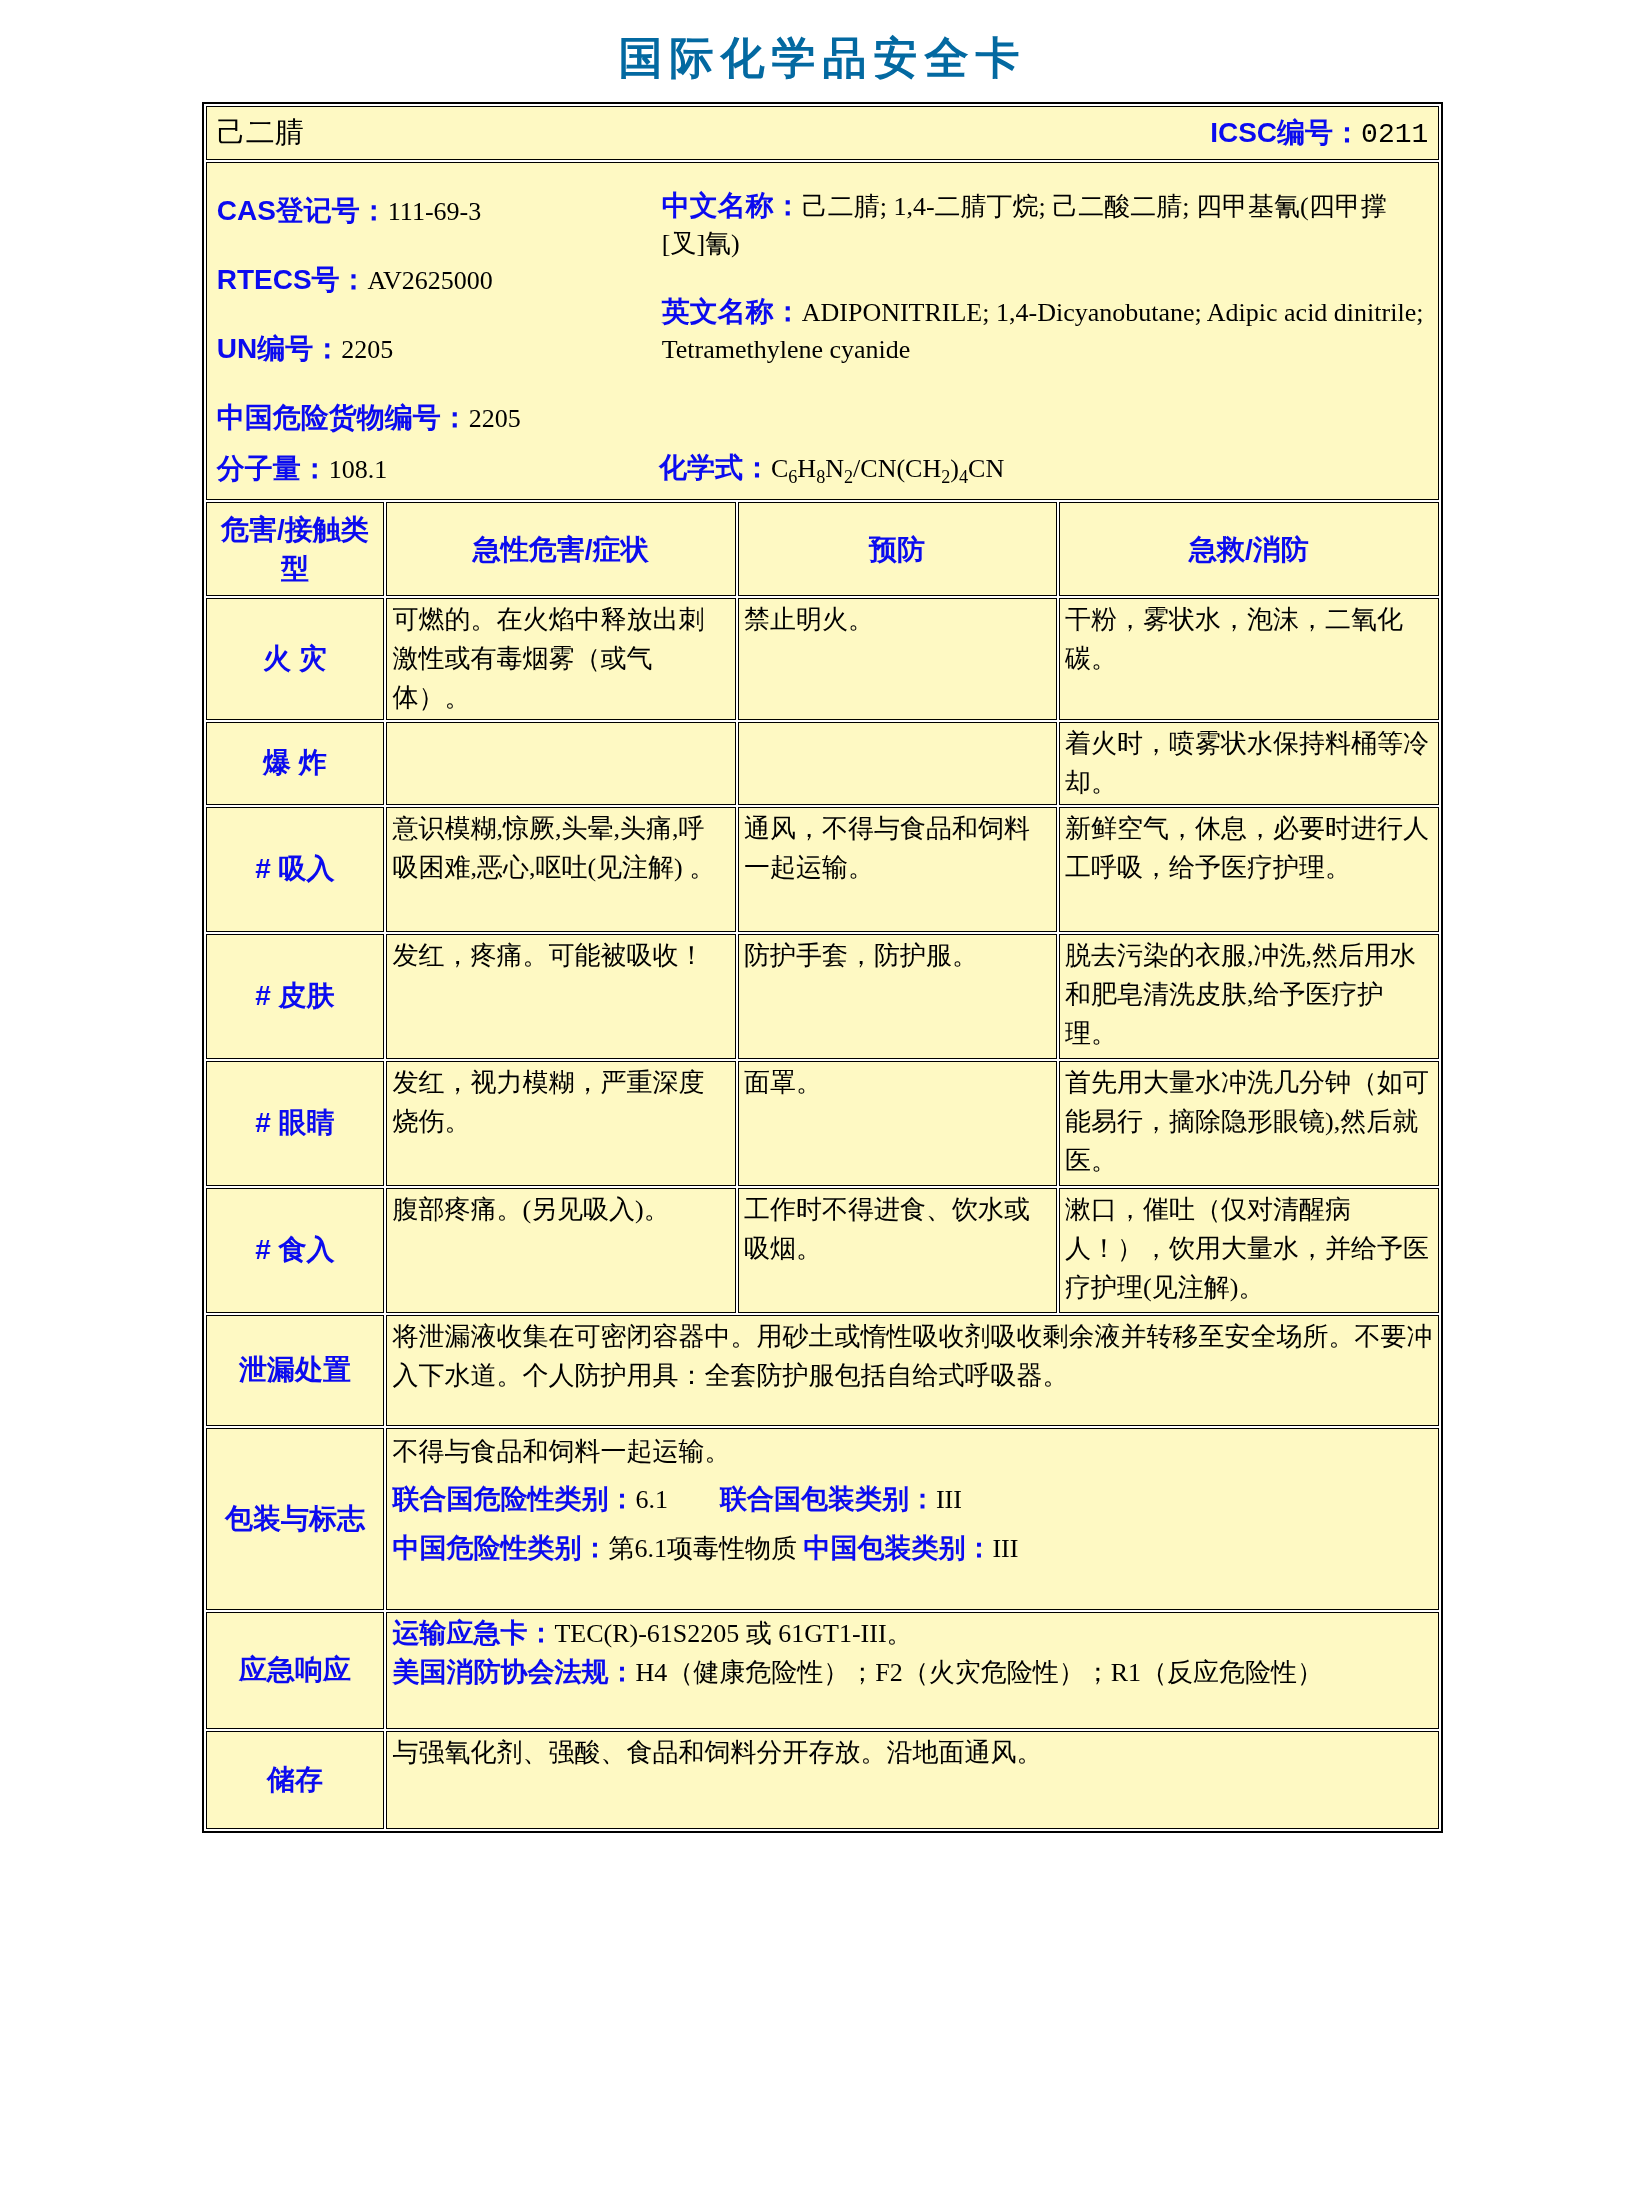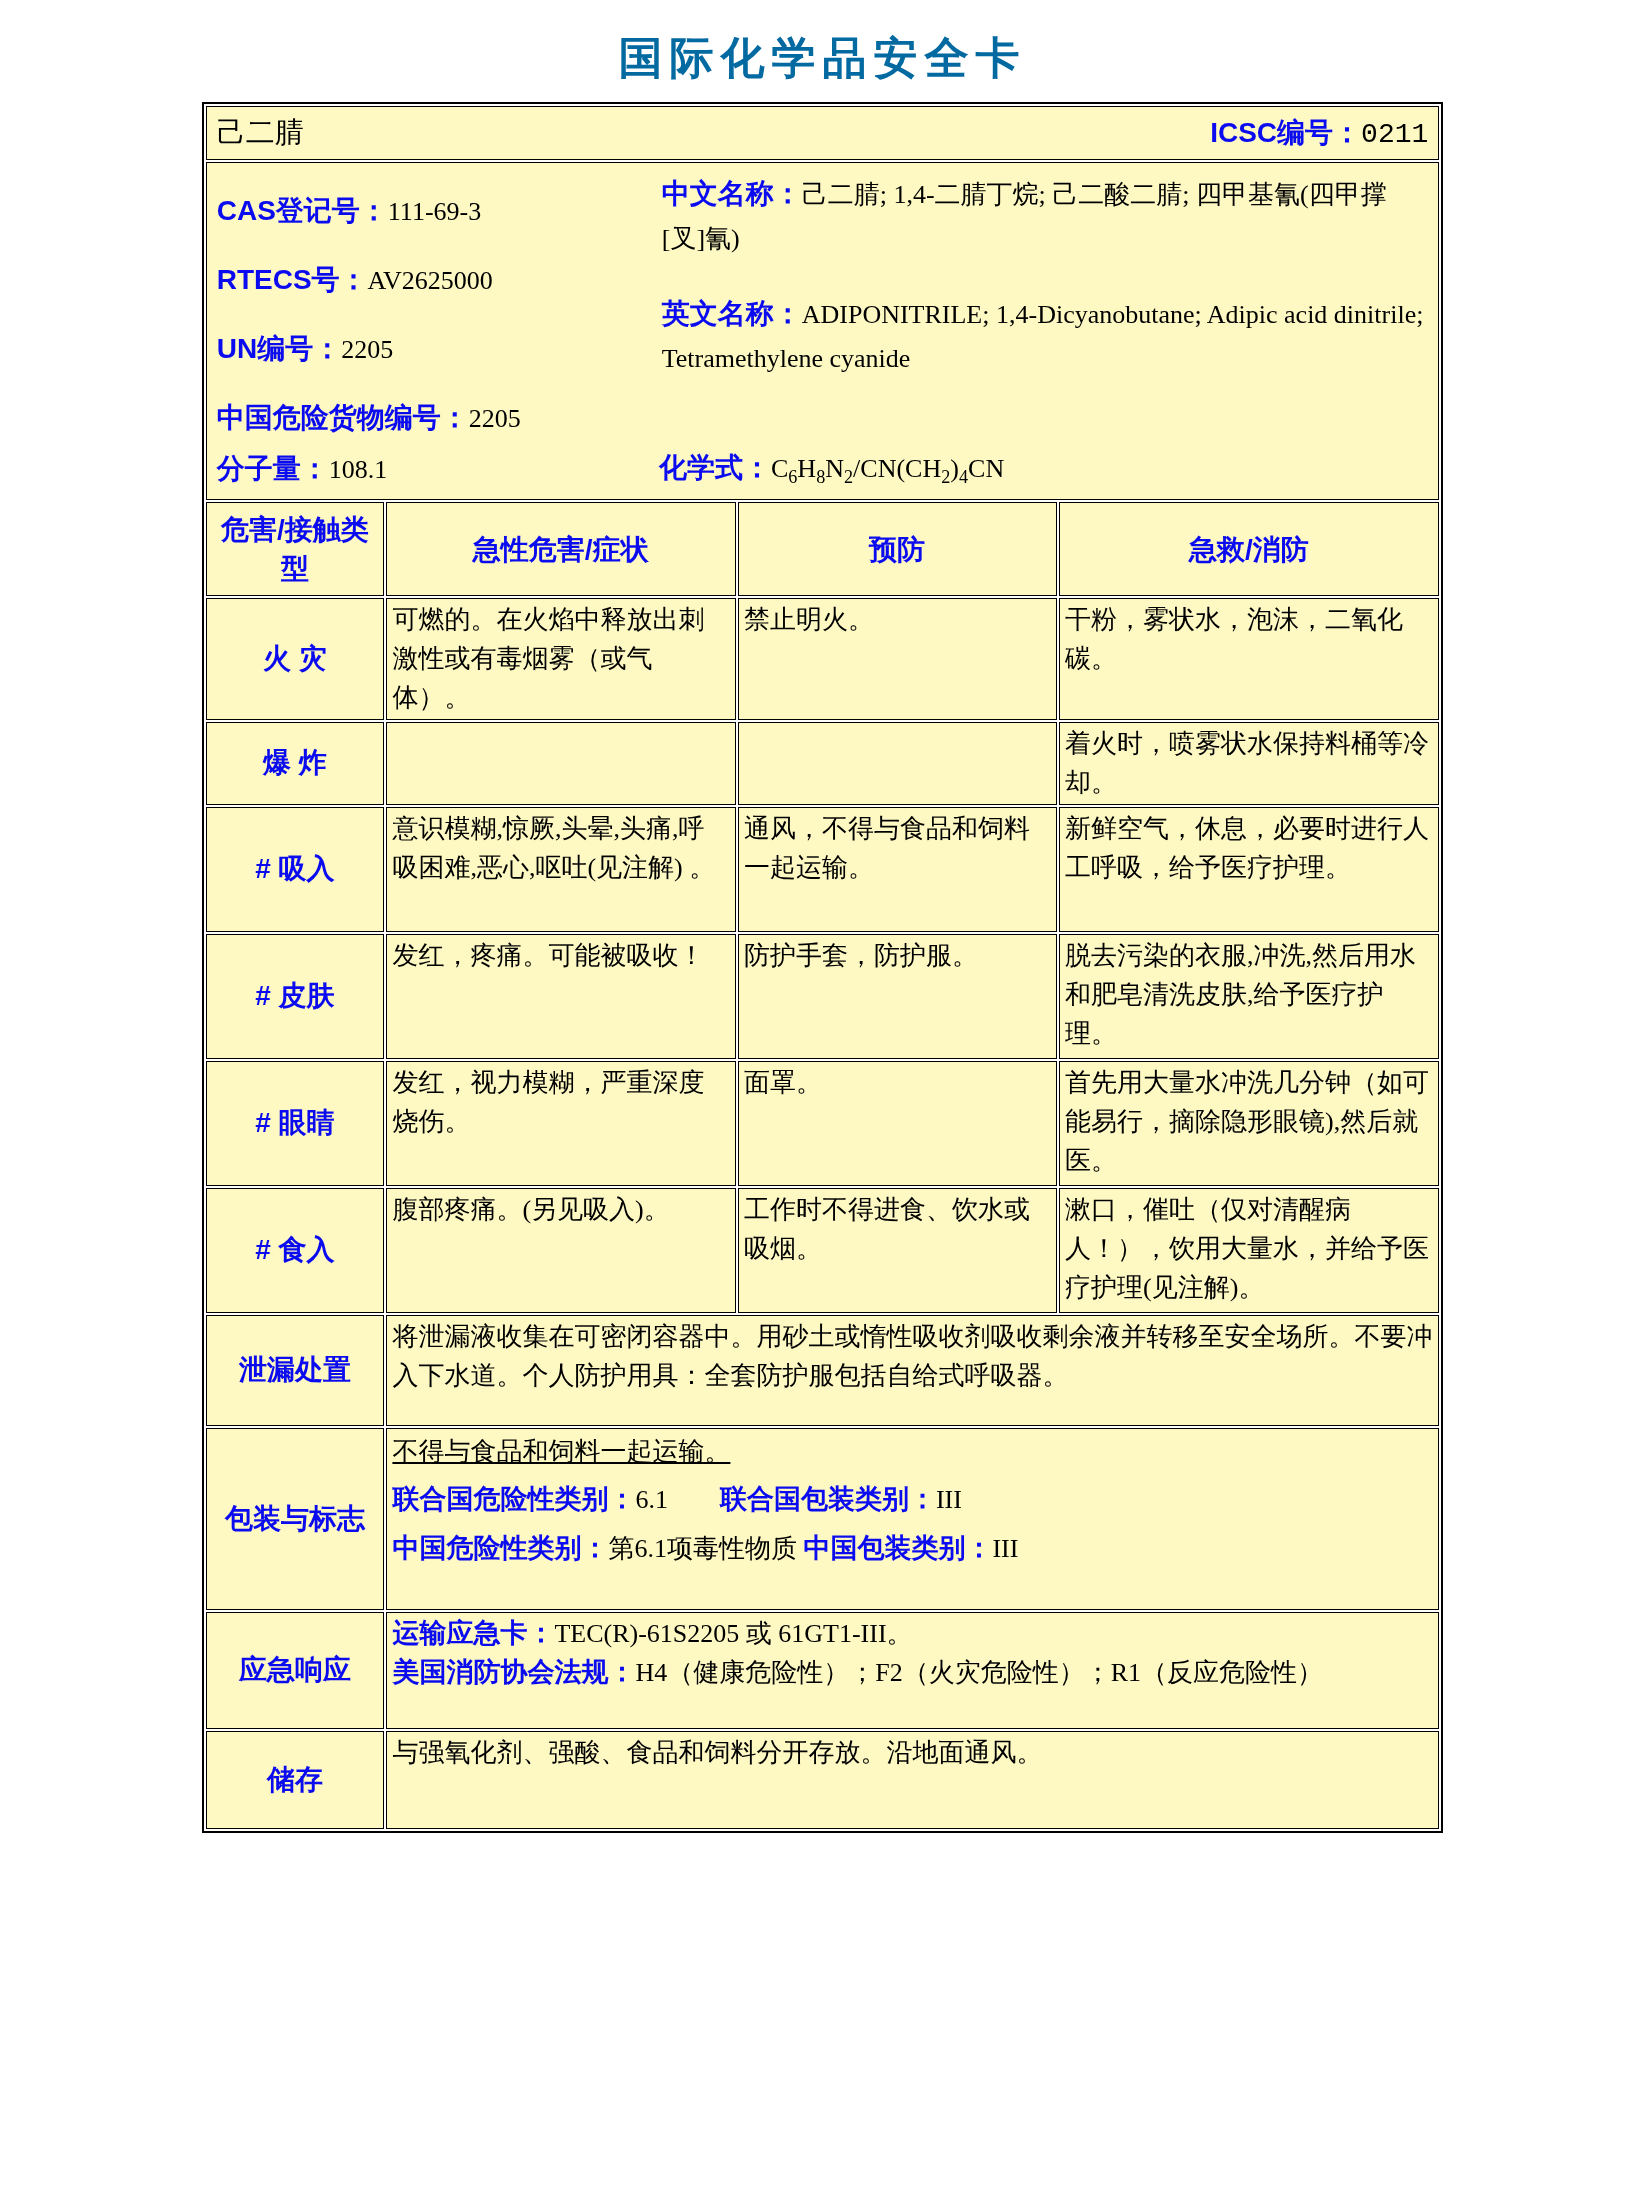--- a/index.html
+++ b/index.html
@@ -44,21 +44,21 @@
   .icsc-number { font-size: 28px; font-family: "Liberation Mono", "DejaVu Sans Mono", monospace; }
 
   
   .id-row td { padding: 7px 9.7px 11px 9.7px; height: 338px; }
   .id-grid { display: grid; grid-template-columns: 36.5% 1fr; width: 100%; height: 100%; }
   .id-left { grid-column: 1; }
   .id-right { grid-column: 2; padding-left: 2.8px; }
   .id-line { line-height: 46px; white-space: nowrap; margin-top: 18px; }
   .id-line .blue-label { font-size: 28px; }
   .id-line .black-text { font-size: 26px; }
-  .names-para { font-size: 26px; line-height: 44px; margin: 2px 0 0 0; }
+  .names-para { font-size: 26px; line-height: 37px; margin: 17px 0 0 0; }
   .names-para.en { margin-top: 30.5px; }
   .names-para .blue-label { font-size: 28px; }
   .mol-left, .mol-right { align-self: end; white-space: nowrap; }
   .mol-left .blue-label, .mol-right .blue-label { font-size: 28px; }
   .mol-left .black-text, .mol-right .black-text { font-size: 26px; }
   .formula { font-size: 26px; }
   .formula sub { font-size: 70%; }
 
   
   th.head-cell {
@@ -82,21 +82,21 @@
   tr.r-skin  { height: 125px; }
   tr.r-eye   { height: 125px; }
   tr.r-ing   { height: 125px; }
   tr.r-spill { height: 111px; }
   tr.r-pack  { height: 182px; }
   tr.r-emerg { height: 117px; }
   tr.r-store { height: 98px; }
   .sec-line { font-size: 26px; line-height: 39px; }
   .sec-line .blue-label { font-size: 27px; }
   tr.r-pack .sec-line { margin: 9.7px 0; }
-  tr.r-pack .sec-line:first-child { margin-top: 1.4px; text-decoration: underline; }
+  tr.r-pack .sec-line:first-child { margin-top: 1.4px; }
 </style>
 </head>
 <body>
 
 <h1 class="page-title">国际化学品安全卡</h1>
 
 <table class="card">
   <colgroup>
     <col style="width:14.5%">
     <col style="width:28.5%">

